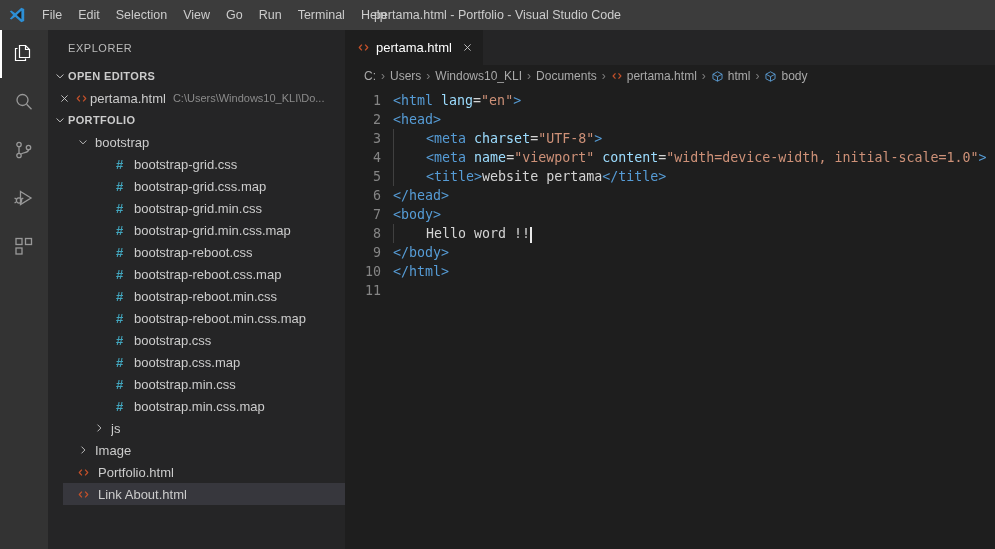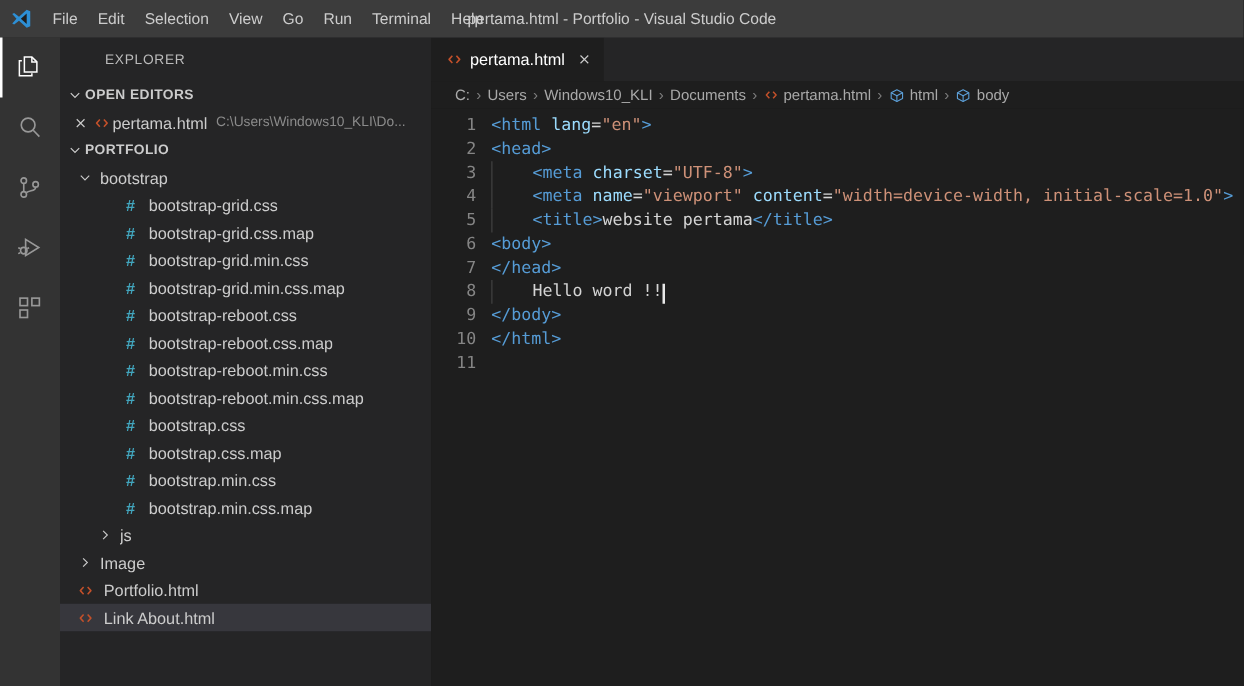--- a/index.html
+++ b/index.html
@@ -46,21 +46,21 @@
   }
   .act-item svg { display:block; }
 
   
   .sidebar {
     width:297px; flex:0 0 297px; background:#252526;
     display:flex; flex-direction:column; overflow:hidden;
   }
   .sb-title {
     height:35px; flex:0 0 35px; display:flex; align-items:center;
-    padding-left:36px; font-size:11px; letter-spacing:.55px; color:#bbbbbb;
+    padding-left:20px; font-size:11px; letter-spacing:.55px; color:#bbbbbb;
     text-transform:uppercase;
   }
   .section-header {
     height:22px; flex:0 0 22px; display:flex; align-items:center;
     font-size:11px; font-weight:bold; color:#cccccc; letter-spacing:.35px;
     cursor:pointer; padding-left:4px;
   }
   .chev { width:16px; height:16px; flex:0 0 16px; display:flex; align-items:center; justify-content:center; }
   .chev svg { display:block; }
   .row {
@@ -71,21 +71,21 @@
   .row.selected { background:#37373d; }
   .row .lbl { overflow:hidden; text-overflow:ellipsis; }
   .row .sub {
     font-size:11px; color:#8b8b8b; margin-left:7px;
     overflow:hidden; text-overflow:ellipsis;text-align:right;
   }
   .ico { width:17px; flex:0 0 17px; display:flex; align-items:center; justify-content:center; }
   .ico svg { display:block; }
   .hash { color:#42a5bd; font-size:13px; font-weight:600; line-height:1; }
   .closex { width:17px; flex:0 0 17px; display:flex; align-items:center; justify-content:center; color:#cccccc; }
-  .tree { flex:1; overflow:hidden; }
+  .tree { flex:1; overflow:hidden;padding-left:15px; }
 
   
   .editorarea { flex:1; display:flex; flex-direction:column; min-width:0; background:#1e1e1e; }
   .tabbar { height:35px; flex:0 0 35px; background:#252526; display:flex; }
   .tab {
     height:35px; background:#1e1e1e; display:flex; align-items:center;
     padding:0 10px 0 11px; font-size:13px; color:#ffffff; gap:6px;
     border-right:1px solid #252526; cursor:pointer; max-width:240px;
   }
   .tab .tabname { white-space:nowrap; }
@@ -442,22 +442,22 @@
           <div>9</div>
           <div>10</div>
           <div>11</div>
         </div>
         <div class="lines">
           <div class="ln"><span class="t">&lt;</span><span class="tn">html</span> <span class="at">lang</span><span class="eq">=</span><span class="st">"en"</span><span class="t">&gt;</span></div>
           <div class="ln"><span class="t">&lt;</span><span class="tn">head</span><span class="t">&gt;</span></div>
           <div class="ln"><span class="indent guide">    </span><span class="t">&lt;</span><span class="tn">meta</span> <span class="at">charset</span><span class="eq">=</span><span class="st">"UTF-8"</span><span class="t">&gt;</span></div>
           <div class="ln"><span class="indent guide">    </span><span class="t">&lt;</span><span class="tn">meta</span> <span class="at">name</span><span class="eq">=</span><span class="st">"viewport"</span> <span class="at">content</span><span class="eq">=</span><span class="st">"width=device-width, initial-scale=1.0"</span><span class="t">&gt;</span></div>
           <div class="ln"><span class="indent guide">    </span><span class="t">&lt;</span><span class="tn">title</span><span class="t">&gt;</span><span class="tx">website pertama</span><span class="t">&lt;/</span><span class="tn">title</span><span class="t">&gt;</span></div>
+          <div class="ln"><span class="t">&lt;/</span><span class="tn">head</span><span class="t">&gt;</span></div>
           <div class="ln"><span class="t">&lt;</span><span class="tn">body</span><span class="t">&gt;</span></div>
-          <div class="ln"><span class="t">&lt;/</span><span class="tn">head</span><span class="t">&gt;</span></div>
           <div class="ln"><span class="indent guide">    </span><span class="tx">Hello word !!</span><span class="cursor"></span></div>
           <div class="ln"><span class="t">&lt;/</span><span class="tn">body</span><span class="t">&gt;</span></div>
           <div class="ln"><span class="t">&lt;/</span><span class="tn">html</span><span class="t">&gt;</span></div>
         </div>
       </div>
 
     </div>
   </div>
 </div>
 

